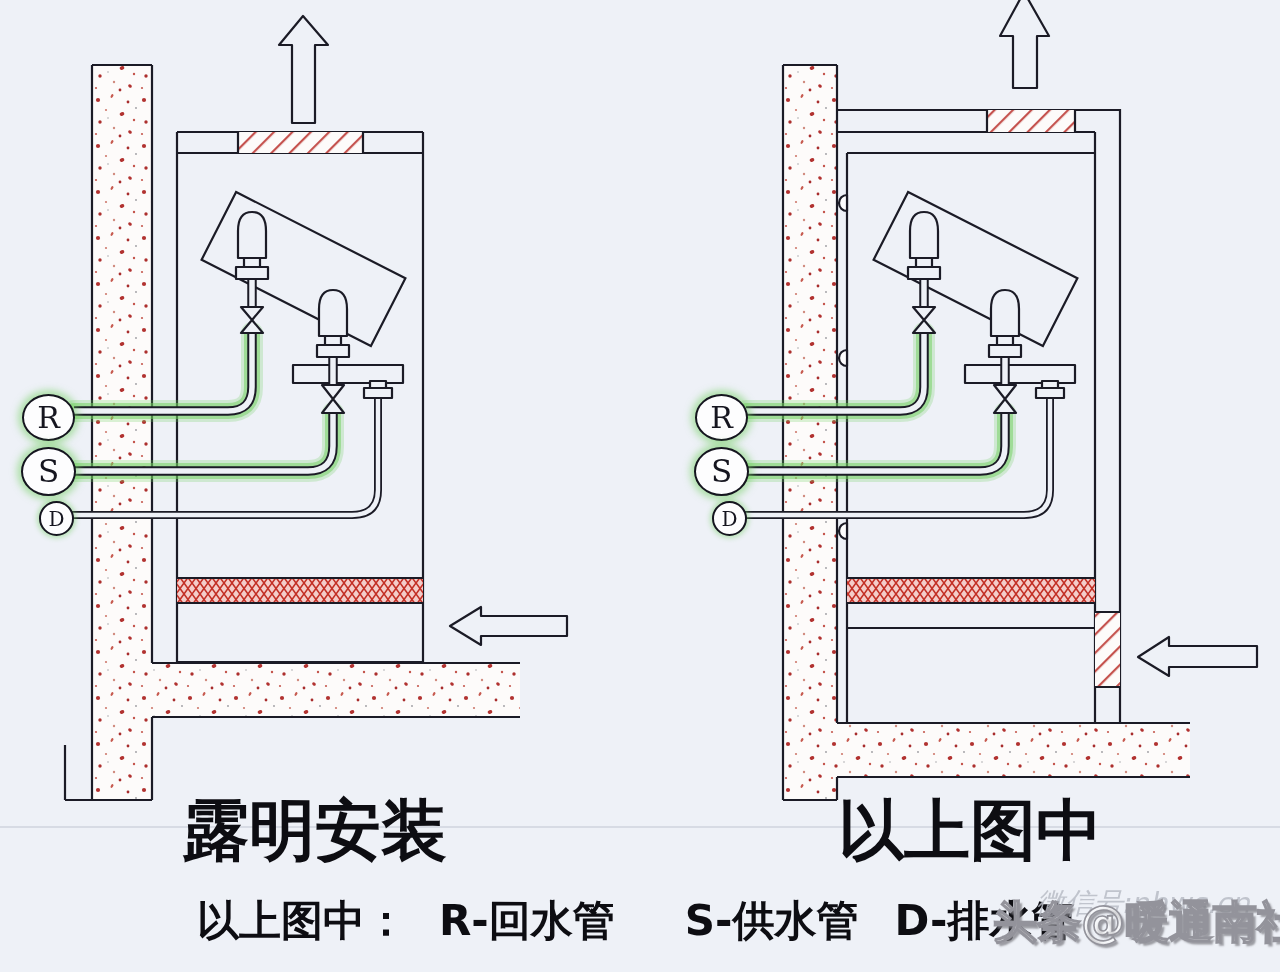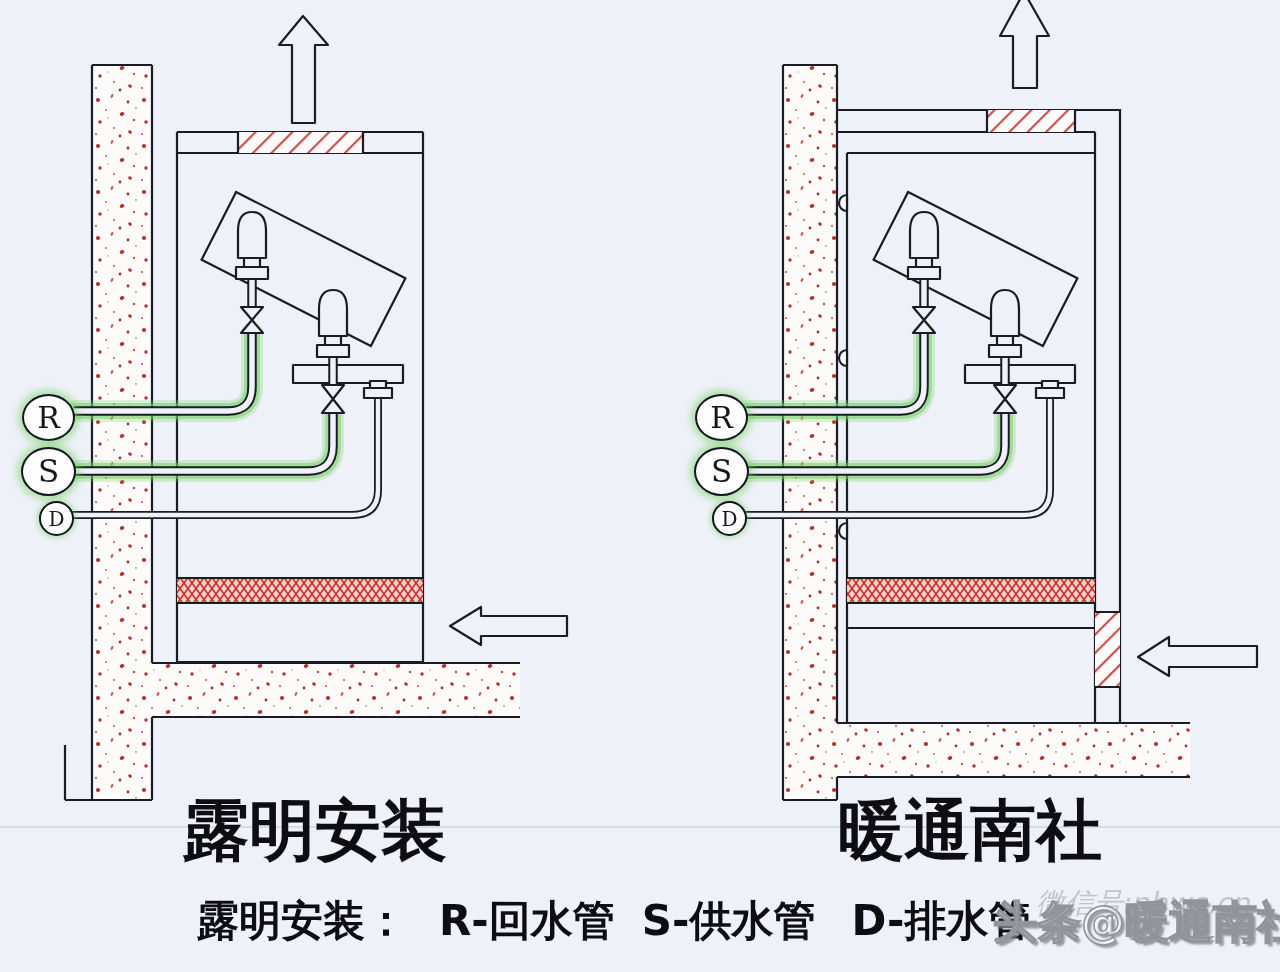--- a/index.html
+++ b/index.html
@@ -33,21 +33,21 @@
     font-size:66px;font-weight:bold;color:#0d0d12;
     letter-spacing:0px;white-space:nowrap;z-index:2;line-height:1.05;
   }
   .title-exposed{left:183px;}
   .title-concealed{left:838px;}
   .legend{
     position:absolute;left:197px;top:898px;white-space:nowrap;
     font-size:42px;font-weight:bold;color:#0d0d12;z-index:2;line-height:1.1;
   }
   .legend .gap-a{margin-left:32px;}
-  .legend .gap-b{margin-left:27px;}
+  .legend .gap-b{margin-left:70px;}
   .legend .gap-c{margin-left:36px;}
   .watermark{position:absolute;left:0;top:0;width:1280px;height:972px;pointer-events:none;z-index:4;}
   .wm-small{
     position:absolute;left:1036px;top:884px;
     font-size:29px;color:#b9bdc6;opacity:.85;white-space:nowrap;font-style:italic;
   }
   .wm-big{
     position:absolute;left:993px;top:893px;
     font-size:44px;font-weight:bold;white-space:nowrap;
     color:rgba(255,255,255,.6);
@@ -202,24 +202,24 @@
   </svg>
 
   <div class="lbl lbl-r-left">R</div>
   <div class="lbl lbl-s-left">S</div>
   <div class="lbl lbl-d-left">D</div>
   <div class="lbl lbl-r-right">R</div>
   <div class="lbl lbl-s-right">S</div>
   <div class="lbl lbl-d-right">D</div>
 
   <div class="diagram-title title-exposed">露明安装</div>
-  <div class="diagram-title title-concealed">暖通南社</div>
+  <div class="diagram-title title-concealed">以上图中</div>
 
   <div class="legend">
-    <span>露明安装：</span><span class="gap-a">R-回水管</span><span class="gap-b">S-供水管</span><span class="gap-c">D-排水管</span>
+    <span>以上图中：</span><span class="gap-a">R-回水管</span><span class="gap-b">S-供水管</span><span class="gap-c">D-排水管</span>
   </div>
 
   <div class="watermark">
     <span class="wm-small">微信号:nhws.cn</span>
     <span class="wm-big">头条@暖通南社</span>
   </div>
 
 </div>
 
 </body></html>

